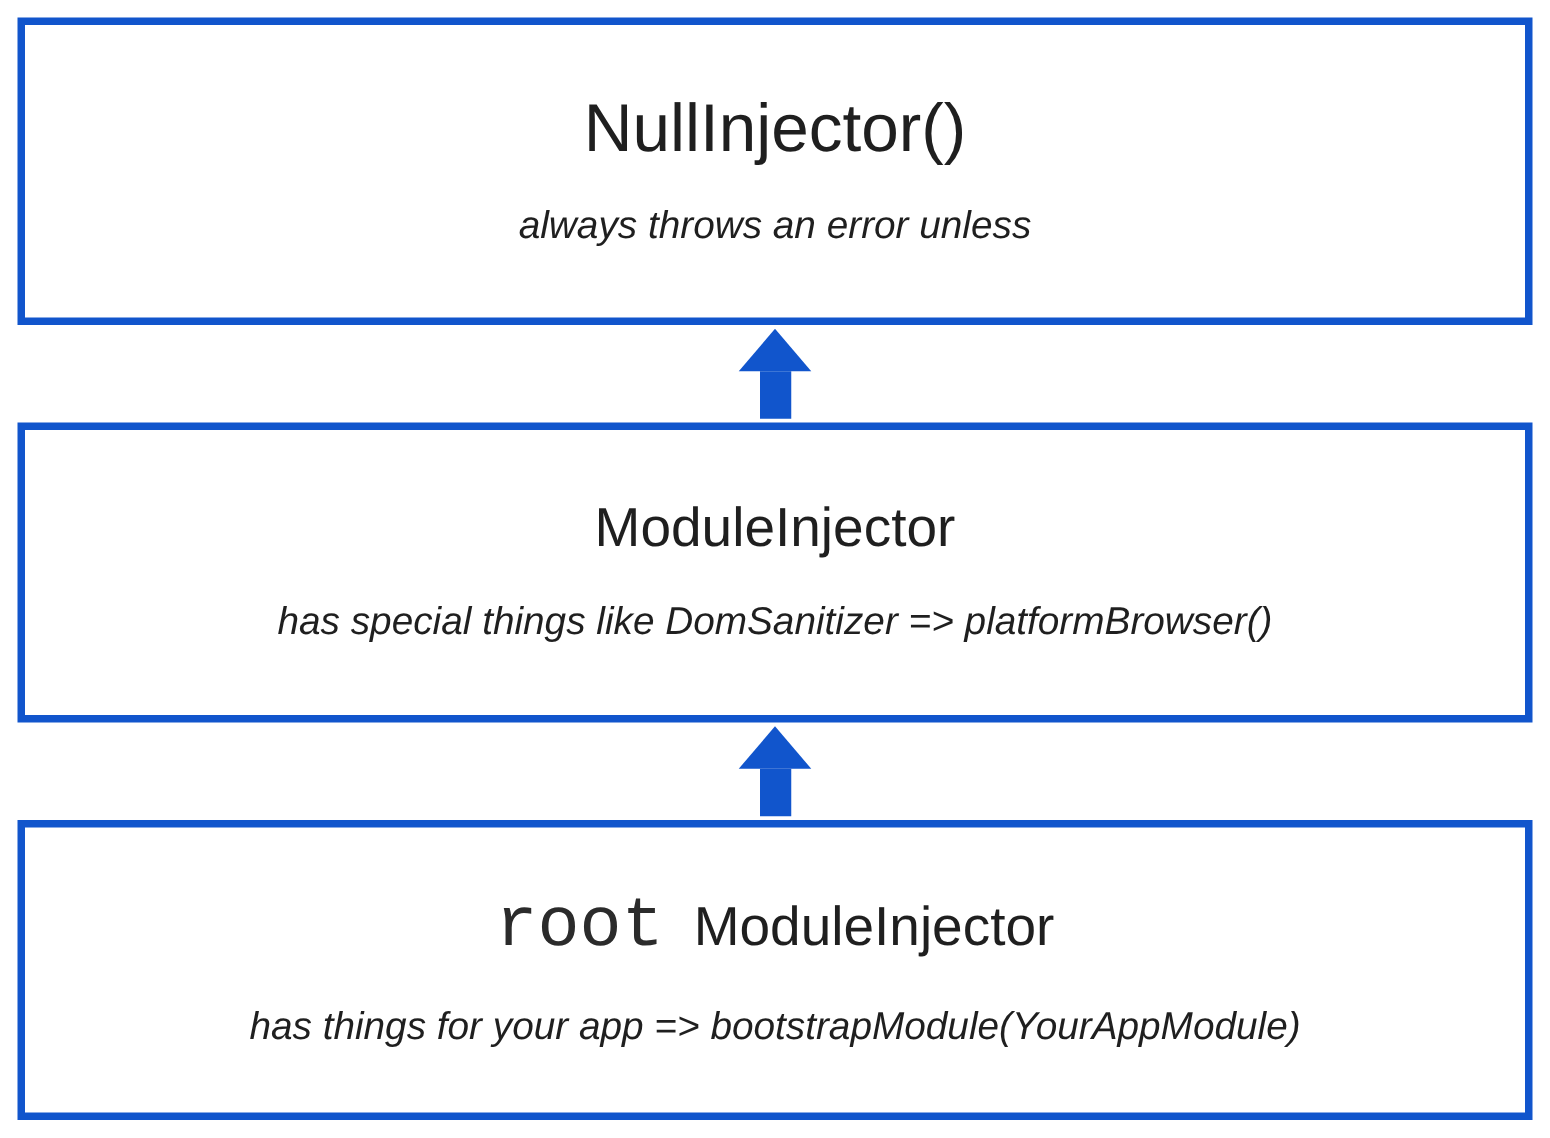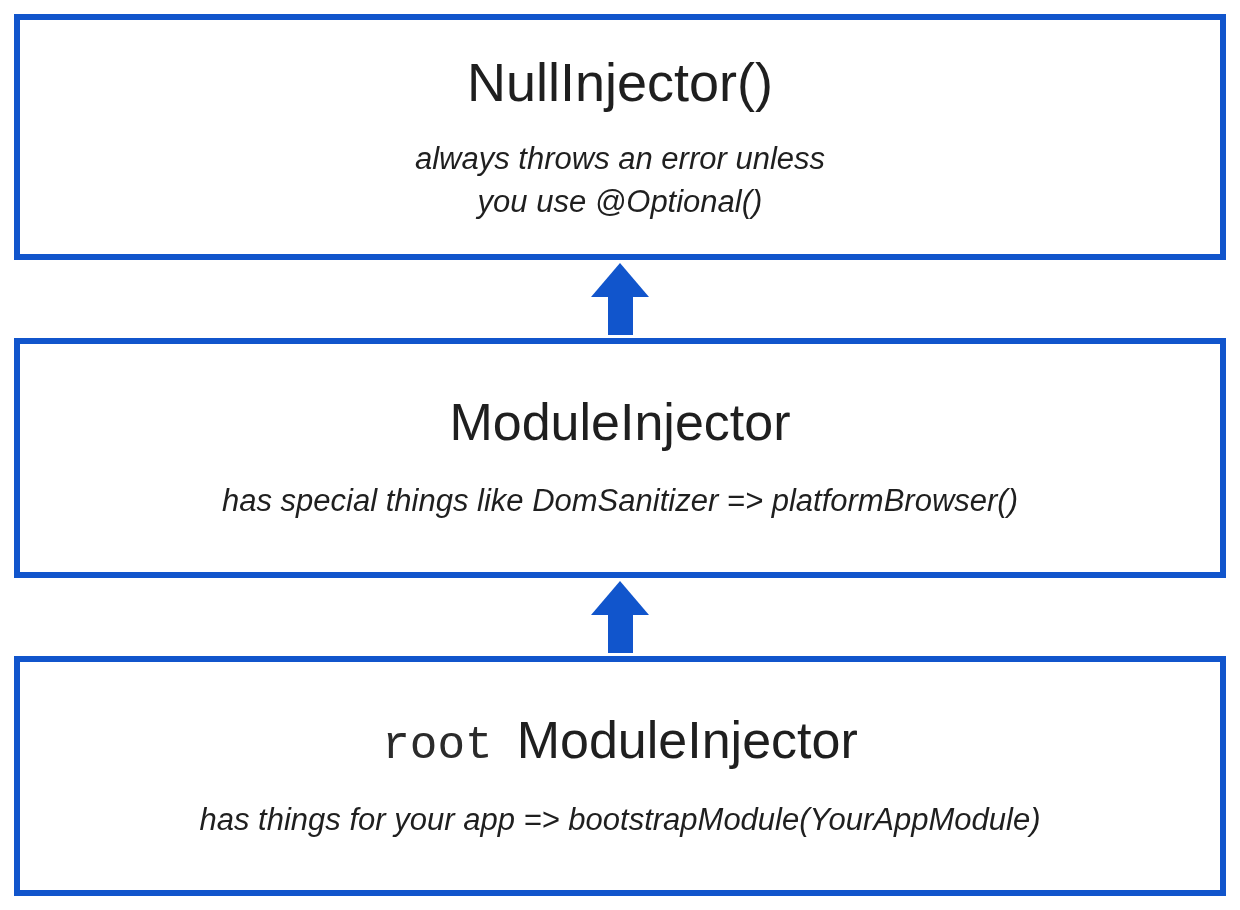--- a/index.html
+++ b/index.html
@@ -28,40 +28,40 @@
     flex-direction: column;
     align-items: center;
     justify-content: center;
     text-align: center;
     flex: 0 0 auto;
   }
   .box-1 { height: 246px; }
   .box-2 { height: 240px; }
   .box-3 { height: 240px; }
   .box-title {
-    font-size: 52px;
+    font-size: 44px;
     line-height: 1.15;
     color: #1f1f1f;
     margin-bottom: 26px;
     white-space: nowrap;
   }
   .box-1 .box-title {
     font-size: 54px;
     margin-bottom: 24px;
   }
   .title-row {
     display: flex;
     align-items: baseline;
     justify-content: center;
     margin-bottom: 26px;
   }
   .title-row .box-title { margin-bottom: 0; }
   .title-prefix {
     font-family: "Liberation Mono", "DejaVu Sans Mono", monospace;
-    font-size: 46px;
+    font-size: 56px;
     color: #2b2b2b;
     margin-right: 24px;
   }
   .box-line {
     font-size: 31px;
     line-height: 1.4;
     color: #1f1f1f;
     white-space: nowrap;
     font-style: italic;
   }
@@ -87,21 +87,20 @@
   }
 </style>
 </head>
 <body>
 
 <div class="diagram">
 
   <div class="box box-1">
     <div class="box-title">NullInjector()</div>
     <div class="box-line">always throws an error unless</div>
-    <div class="box-line">you use @Optional()</div>
   </div>
 
   <div class="arrow">
     <div class="arrow-head"></div>
     <div class="arrow-shaft"></div>
   </div>
 
   <div class="box box-2">
     <div class="box-title">ModuleInjector</div>
     <div class="box-line">has special things like DomSanitizer =&gt; platformBrowser()</div>

